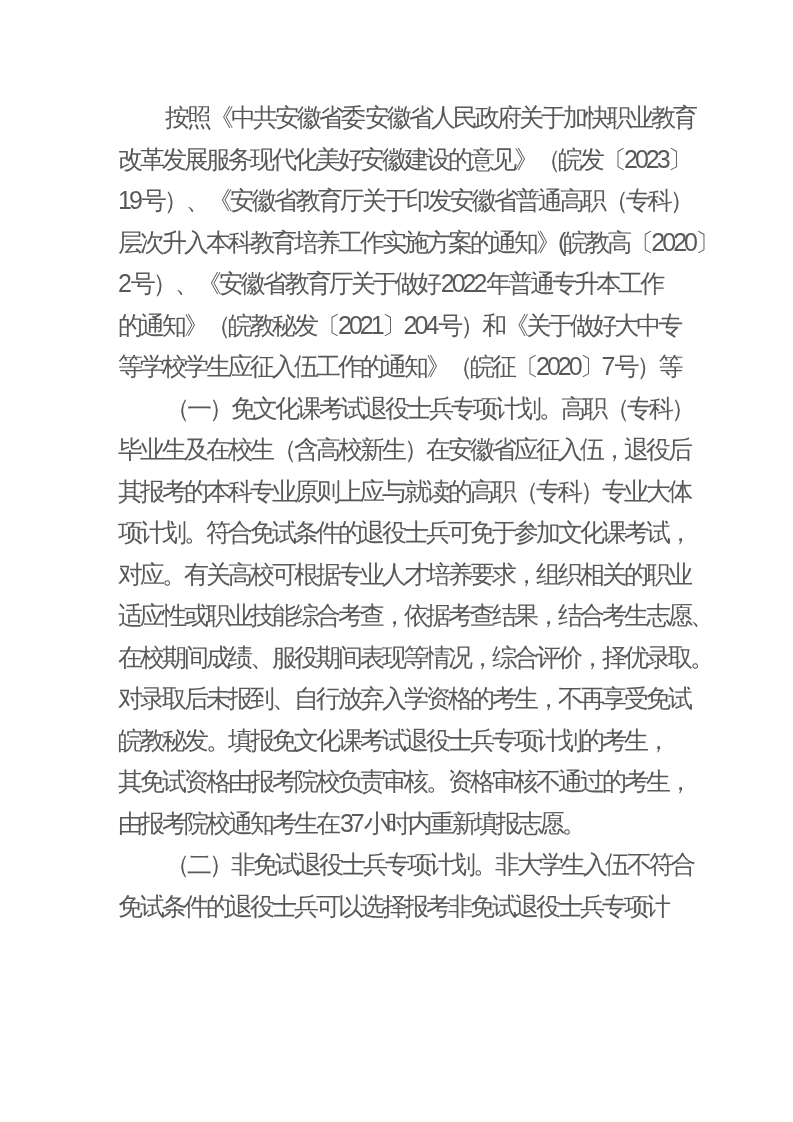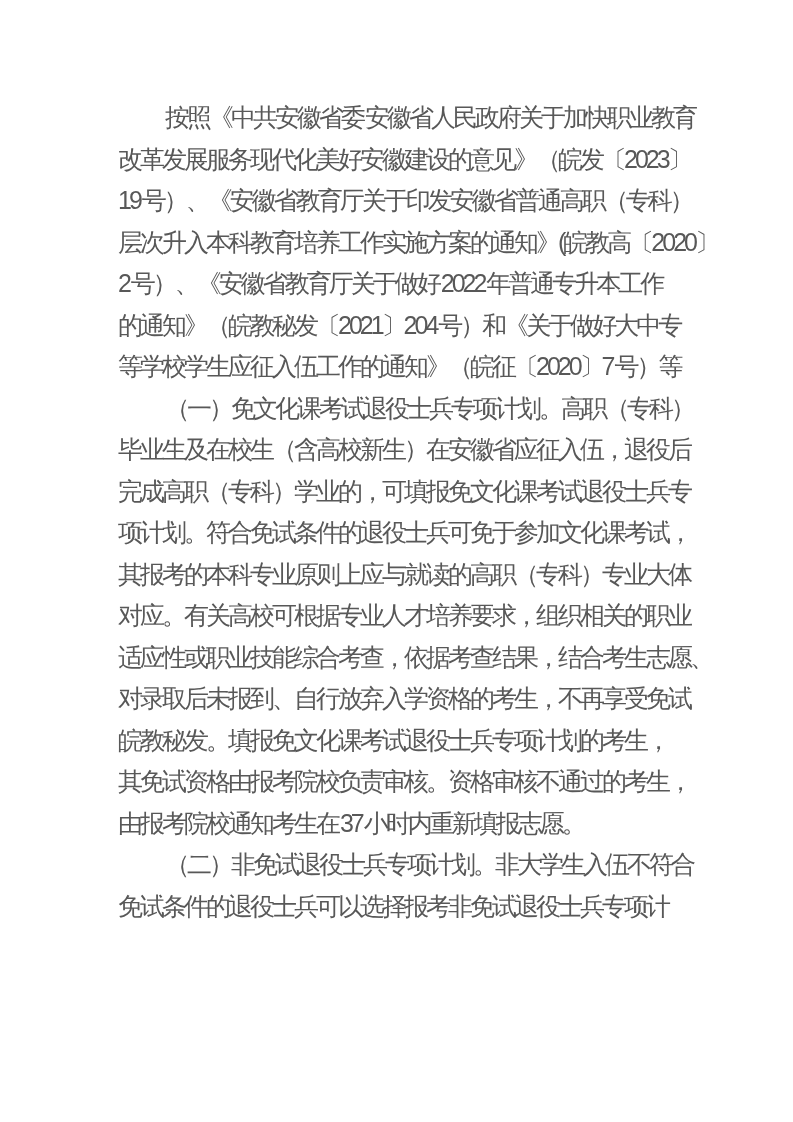--- a/index.html
+++ b/index.html
@@ -51,25 +51,25 @@
       <div class="line">19 号）、《安徽省教育厅关于印发安徽省普通高职（专科）</div>
       <div class="line">层次升入本科教育培养工作实施方案的通知》(皖教高〔2020〕</div>
       <div class="line">2 号）、《安徽省教育厅关于做好 2022 年普通专升本工作</div>
       <div class="line">的通知》（皖教秘发〔2021〕204 号）和《关于做好大中专</div>
       <div class="line">等学校学生应征入伍工作的通知》（皖征〔2020〕7 号）等</div>
     </div>
 
     <div class="paragraph">
       <div class="line indent">（一）免文化课考试退役士兵专项计划。高职（专科）</div>
       <div class="line">毕业生及在校生（含高校新生）在安徽省应征入伍，退役后</div>
-      <div class="line">完成高职（专科）学业的，可填报免文化课考试退役士兵专</div>
+      <div class="line">其报考的本科专业原则上应与就读的高职（专科）专业大体</div>
       <div class="line">项计划。符合免试条件的退役士兵可免于参加文化课考试，</div>
-      <div class="line">其报考的本科专业原则上应与就读的高职（专科）专业大体</div>
       <div class="line">对应。有关高校可根据专业人才培养要求，组织相关的职业</div>
       <div class="line">适应性或职业技能综合考查，依据考查结果，结合考生志愿、</div>
+      <div class="line">在校期间成绩、服役期间表现等情况，综合评价，择优录取。</div>
       <div class="line">对录取后未报到、自行放弃入学资格的考生，不再享受免试</div>
       <div class="line">皖教秘发。填报免文化课考试退役士兵专项计划的考生，</div>
       <div class="line">其免试资格由报考院校负责审核。资格审核不通过的考生，</div>
       <div class="line">由报考院校通知考生在 37 小时内重新填报志愿。</div>
     </div>
 
     <div class="paragraph">
       <div class="line indent">（二）非免试退役士兵专项计划。非大学生入伍不符合</div>
       <div class="line">免试条件的退役士兵可以选择报考非免试退役士兵专项计</div>
     </div>

